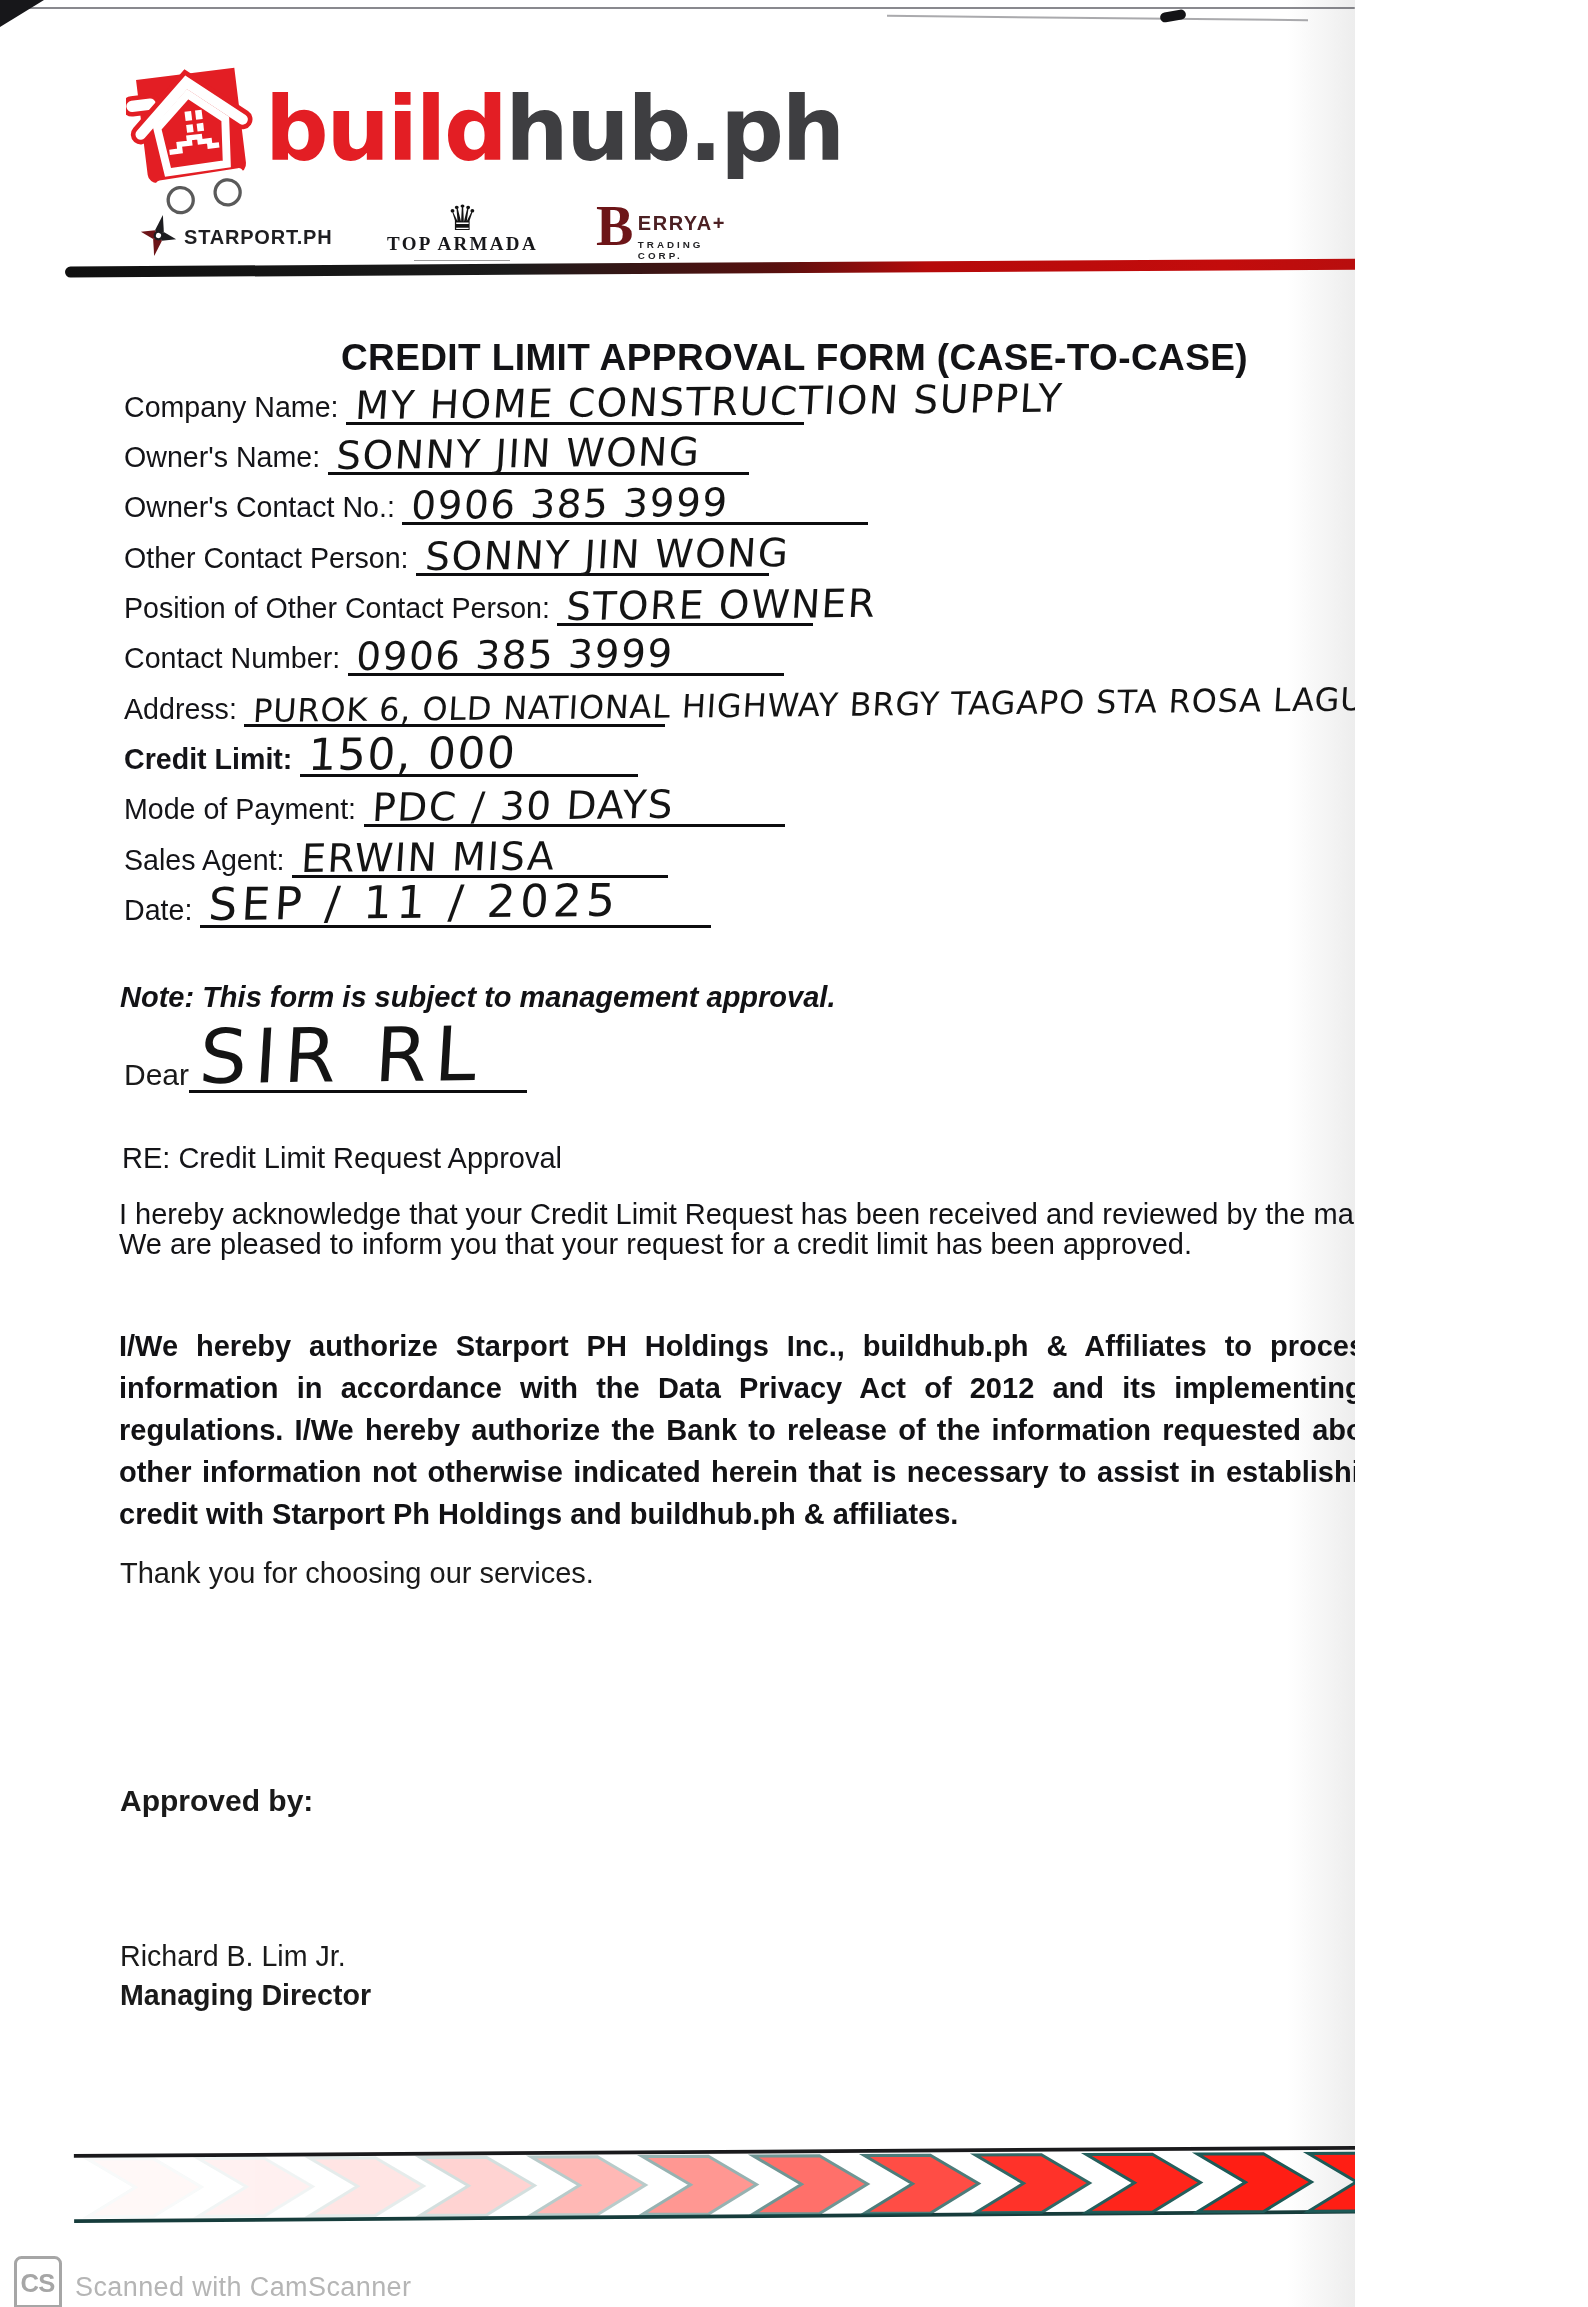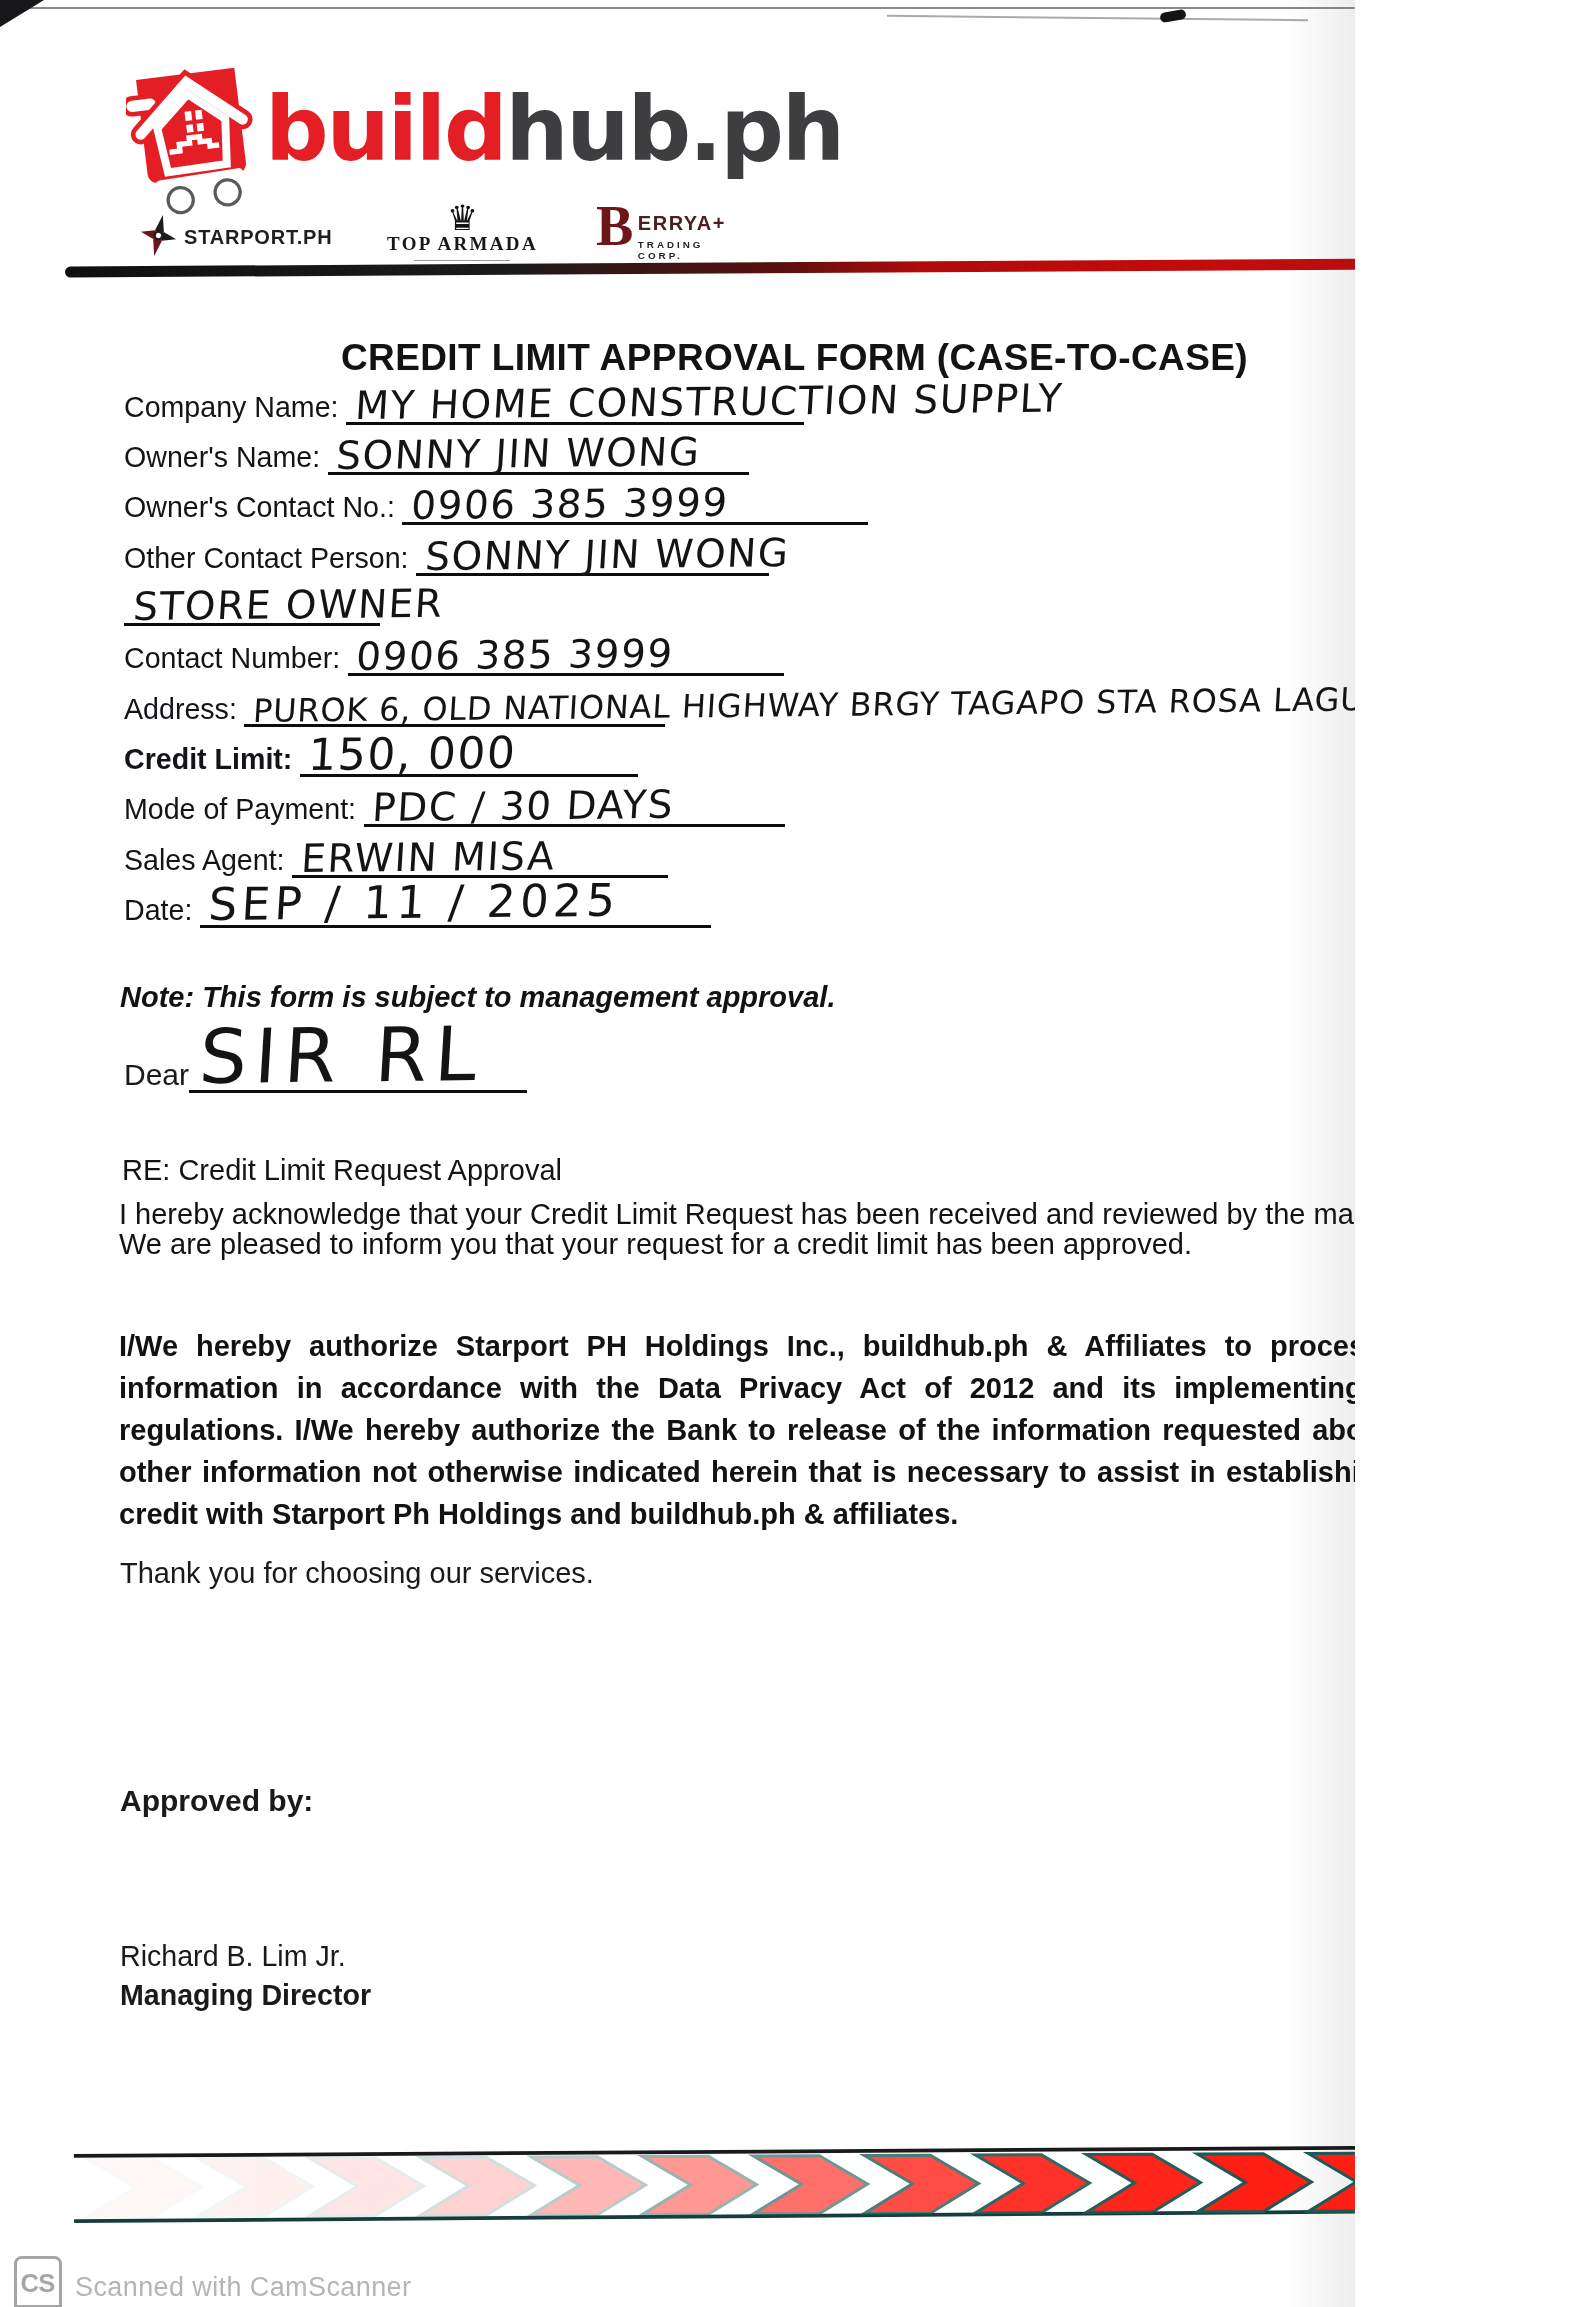--- a/index.html
+++ b/index.html
@@ -47,21 +47,21 @@
   .hand{position:absolute;left:7.5px;bottom:-6px;font-family:"DejaVu Sans",sans-serif;font-size:39px;color:#141414;
     white-space:nowrap;letter-spacing:1.5px;transform:rotate(-.6deg) skewX(-4deg);transform-origin:left bottom;}
   .f7 .hand{font-size:32px;letter-spacing:0.8px;}
   .f8 .hand{font-size:44px;}
   .f11 .hand{font-size:45px;letter-spacing:4.5px;}
   .note{position:absolute;left:120px;top:981px;font-size:29px;font-weight:bold;font-style:italic;color:#121215;}
   .dear{position:absolute;left:124px;top:1021px;display:flex;align-items:flex-end;height:72px;}
   .dear .label{font-size:30px;line-height:36px;}
   .dear .ul{height:72px;}
   .dear .hand{font-size:75px;letter-spacing:7.5px;bottom:-10.5px;}
-  .re-line{position:absolute;left:122px;top:1142px;font-size:29px;color:#141418;margin-top:12px;}
+  .re-line{position:absolute;left:122px;top:1142px;font-size:29px;color:#141418;}
   .para{position:absolute;left:119px;width:1401px;font-size:29px;line-height:30px;color:#121215;}
   .para.p1{top:1199px;}
   .para.p2{top:1325px;font-weight:bold;text-align:justify;line-height:42px;}
   .thanks{position:absolute;left:120px;top:1557px;font-size:29px;}
   .approved{position:absolute;left:120px;top:1784px;font-size:30px;font-weight:bold;}
   .sig-name{position:absolute;left:120px;top:1940px;font-size:28.6px;}
   .sig-title{position:absolute;left:120px;top:1979px;font-size:28.6px;font-weight:bold;}
   
   .banner{position:absolute;left:71px;top:2146px;width:1479px;height:78px;transform:rotate(-.25deg);}
   
@@ -158,20 +158,21 @@
         <span class="hand">0906 385 3999</span>
       </span>
   </div>
   <div class="field f4" style="top:537px">
     <span class="label">Other Contact Person:</span>
     <span class="ul" style="width:353px">
         <span class="hand">SONNY JIN WONG</span>
       </span>
   </div>
   <div class="field f5" style="top:587px">
+    <span class="label">Position of Other Contact Person:</span>
     <span class="ul" style="width:256px">
         <span class="hand">STORE OWNER</span>
       </span>
   </div>
   <div class="field f6" style="top:637px">
     <span class="label">Contact Number:</span>
     <span class="ul" style="width:436px">
         <span class="hand">0906 385 3999</span>
       </span>
   </div>

